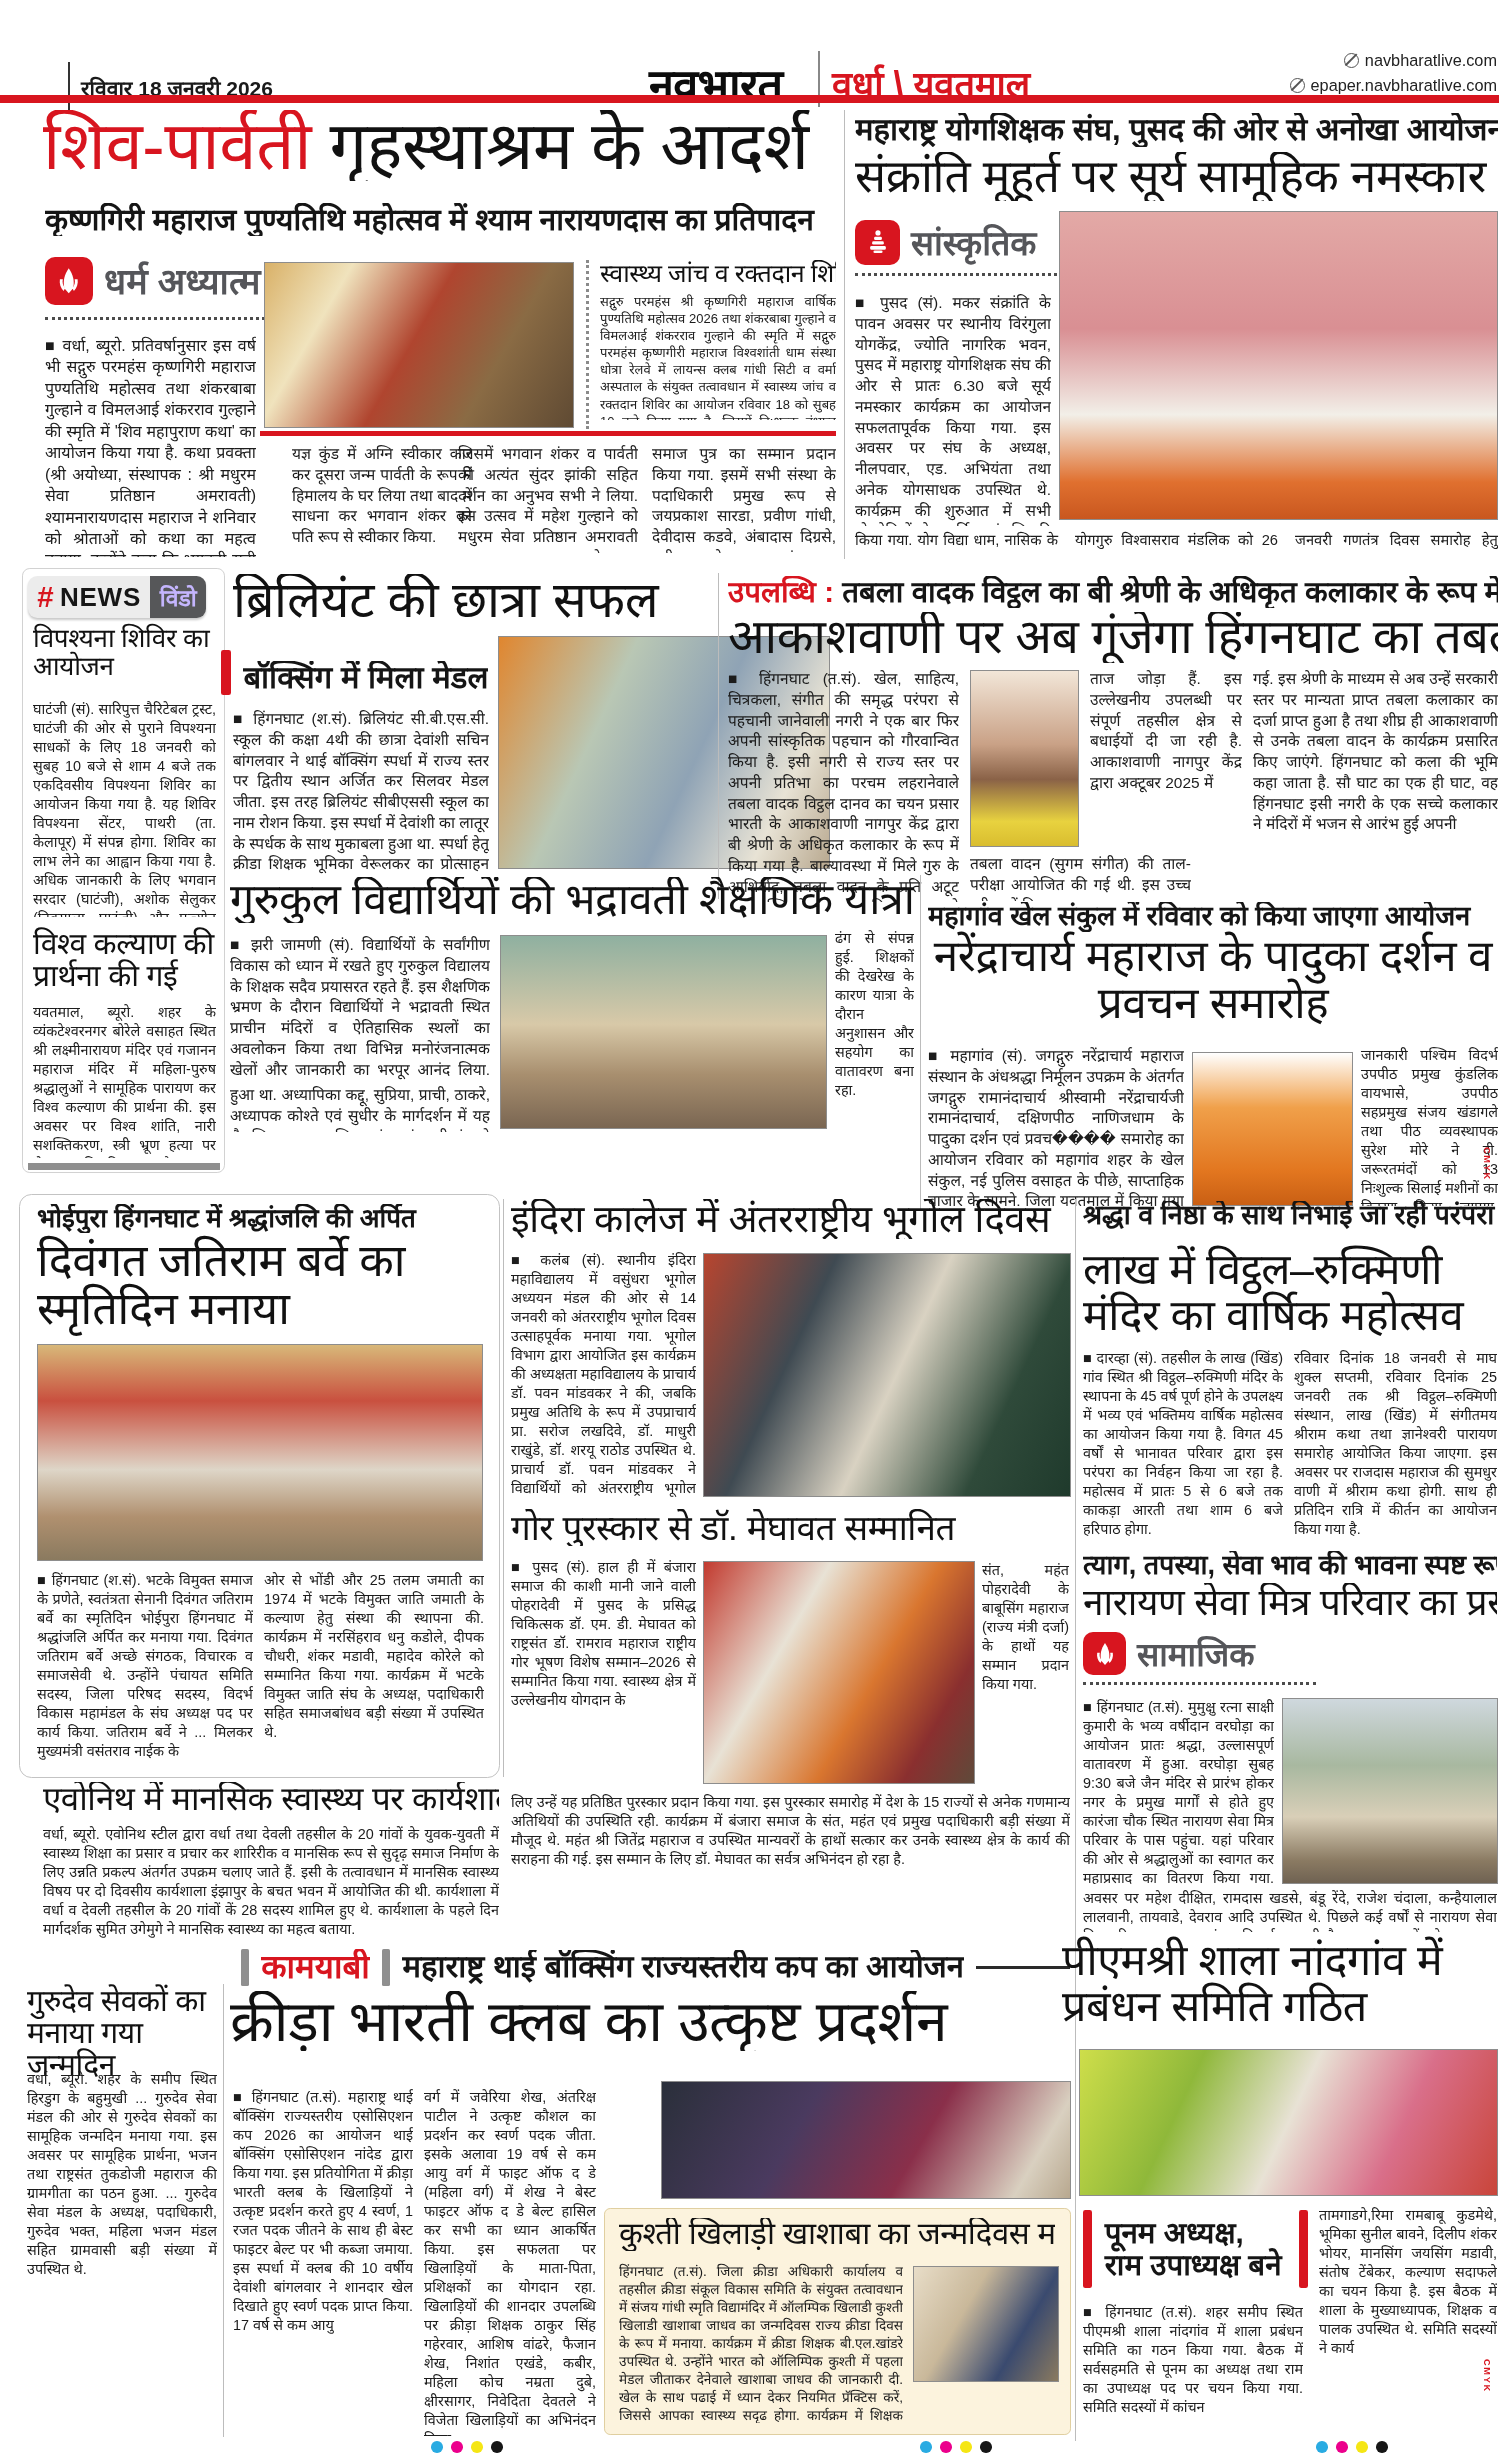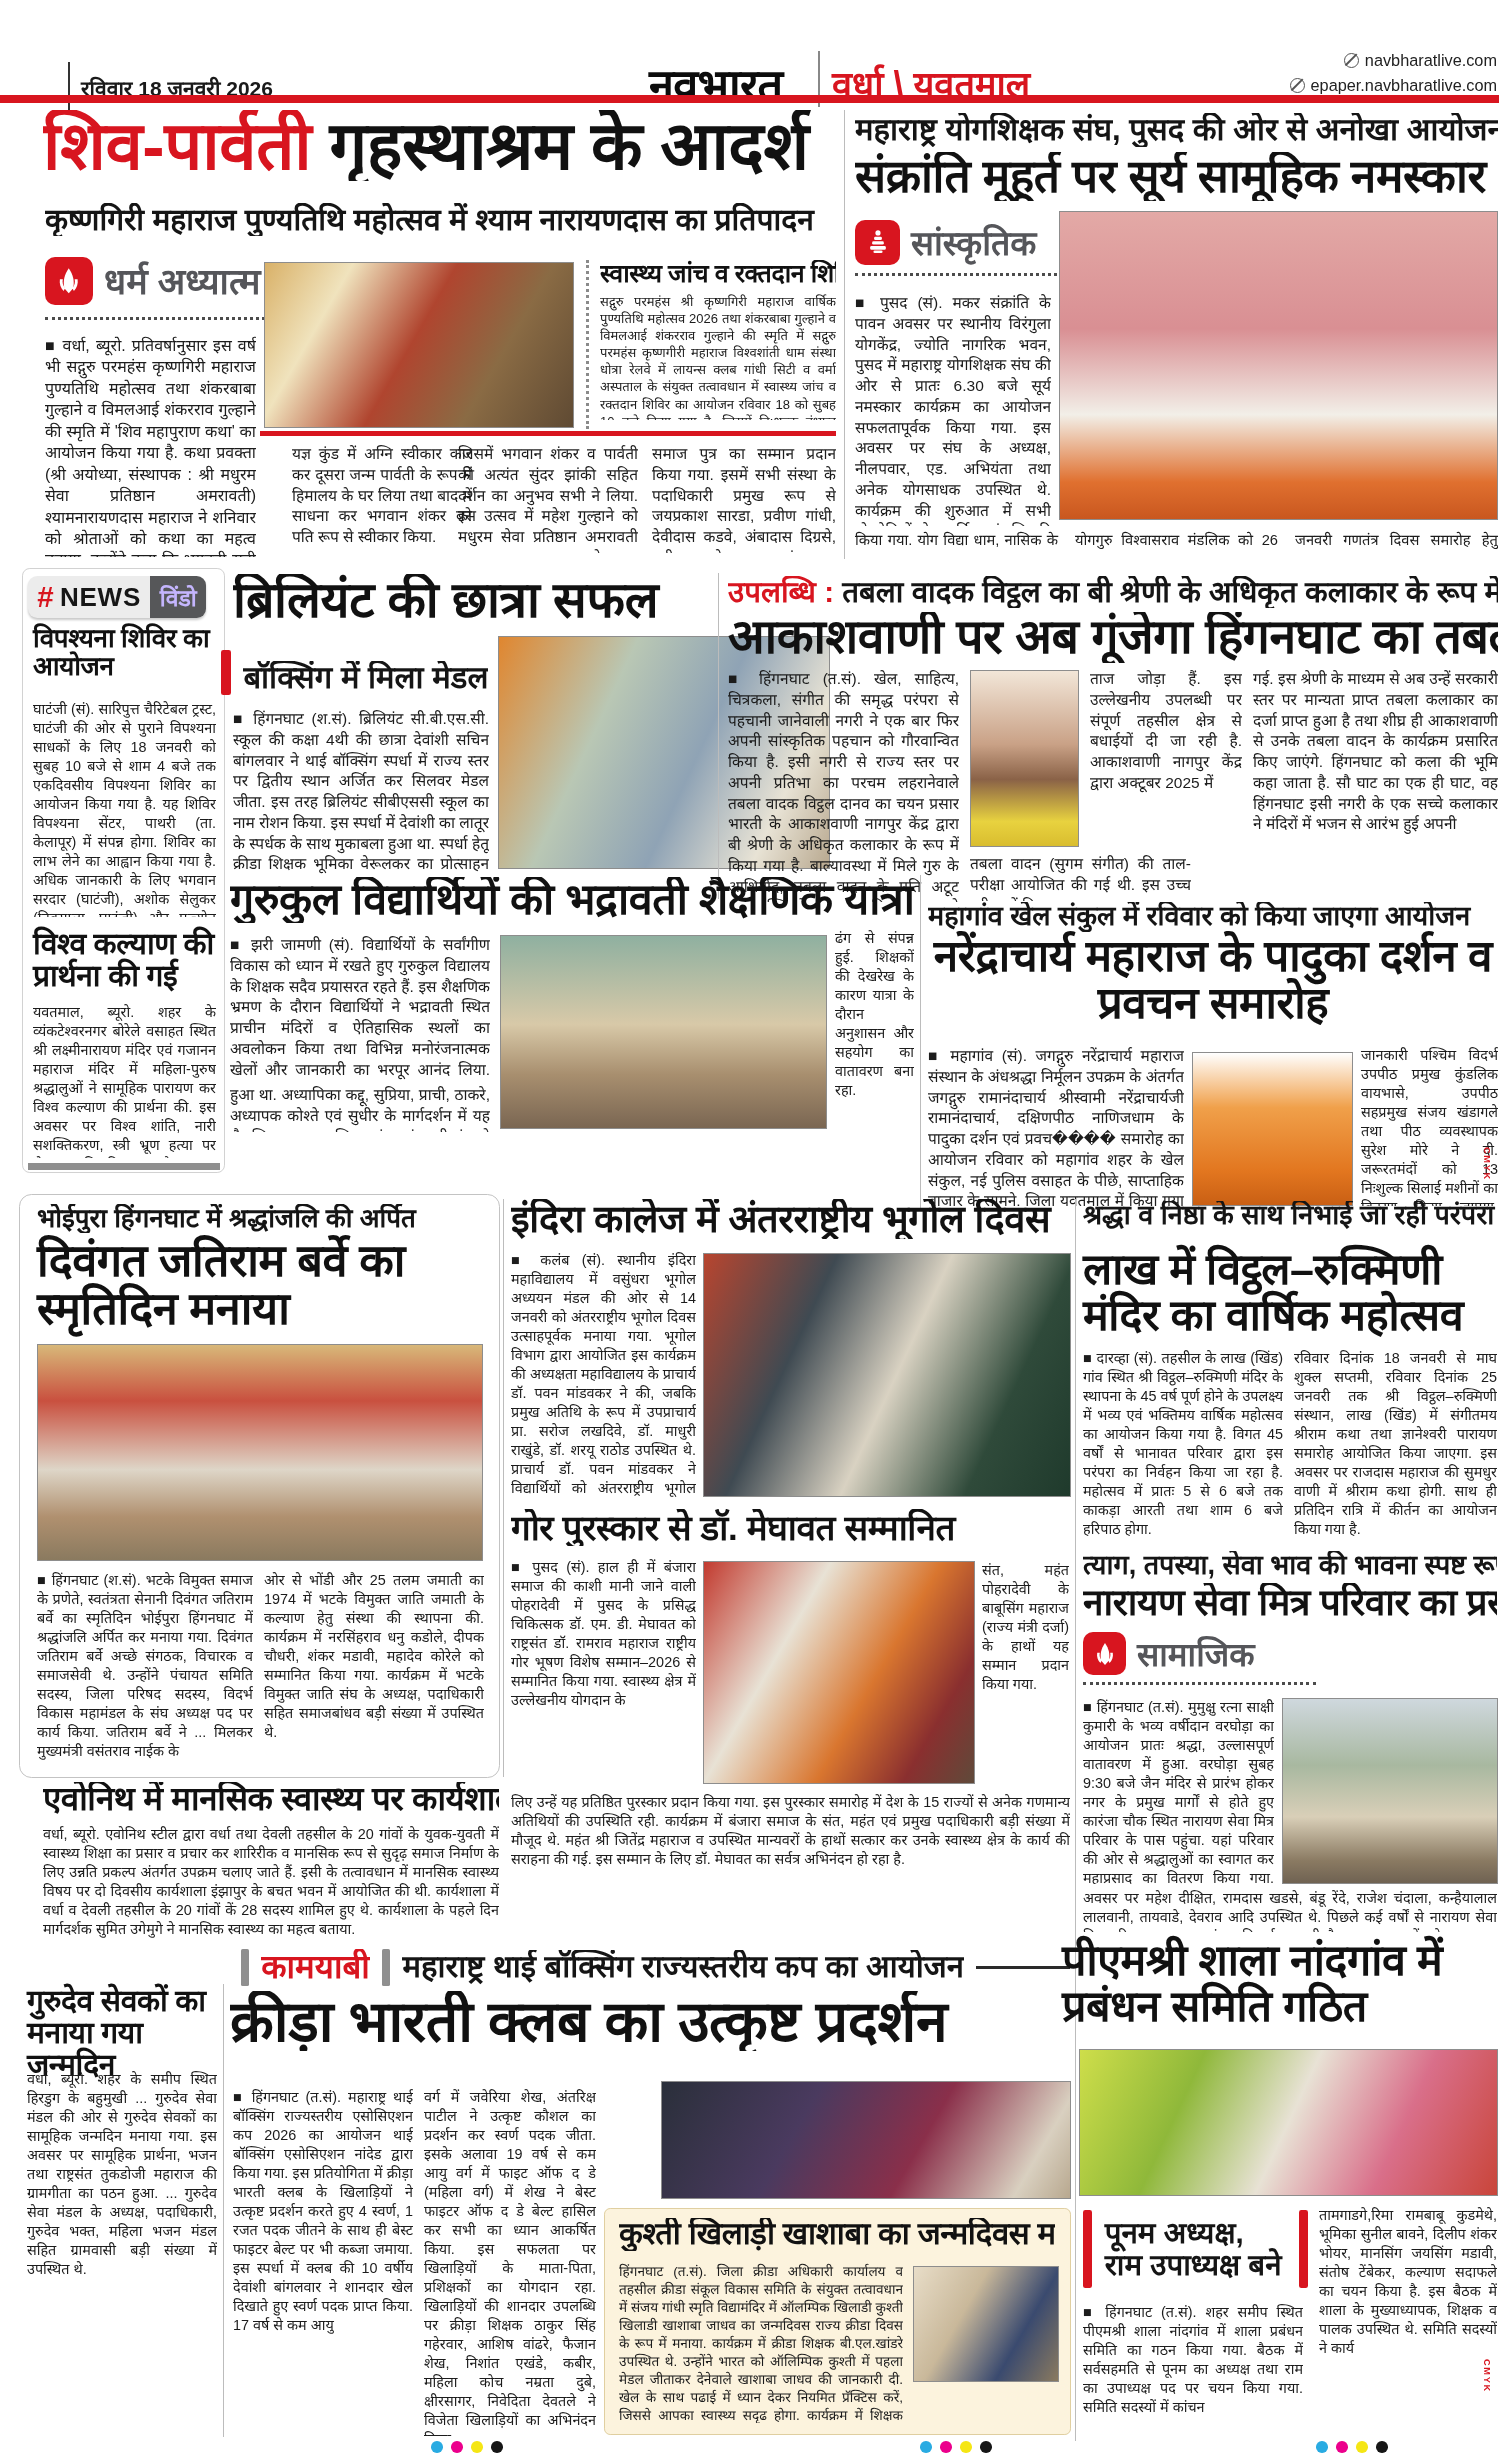--- a/index.html
+++ b/index.html
@@ -6,21 +6,21 @@
     --red:#d8151f;
     --ink:#111111;
     --gray:#55565a;
   }
   *{margin:0;padding:0;box-sizing:border-box;}
   html,body{background:#e8e8e8;}
   body{font-family:"Liberation Sans","DejaVu Sans",sans-serif;}
   #page{position:relative;width:1499px;height:2462px;background:#ffffff;margin:0 auto;overflow:hidden;}
   .abs{position:absolute;}
   .nw{white-space:nowrap;overflow:hidden;}
-  .hl{font-weight:700;color:var(--ink);line-height:1.06;letter-spacing:-0.4px;}
+  .hl{font-weight:400;color:var(--ink);line-height:1.06;letter-spacing:-0.4px;}
   .kick{font-weight:800;color:#151515;line-height:1.1;}
   .bt{font-size:15.5px;line-height:1.34;text-align:justify;color:#1c1c1c;overflow:hidden;}
   .bt-s{font-size:14.4px;line-height:1.32;text-align:justify;color:#1c1c1c;overflow:hidden;}
   .photo{border:0.8px solid #8d8d8d;}
   .vr{background:#bcbcbc;width:0.8px;}
   .redrule{background:var(--red);}
   .slabel{font-weight:800;color:var(--gray);}
   .sbadge{display:flex;align-items:center;gap:11px;}
   .sicon{background:var(--red);border-radius:10px;display:flex;align-items:center;justify-content:center;flex:0 0 auto;}
   .dotline{border-bottom:3.1px dotted #4c4c4c;}

